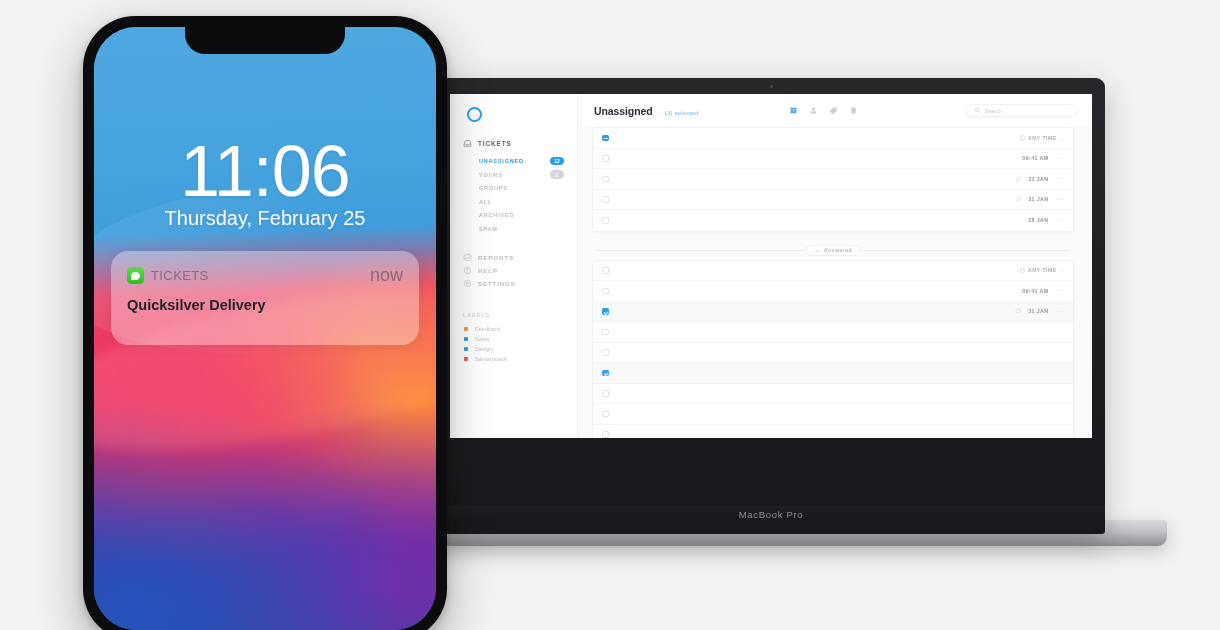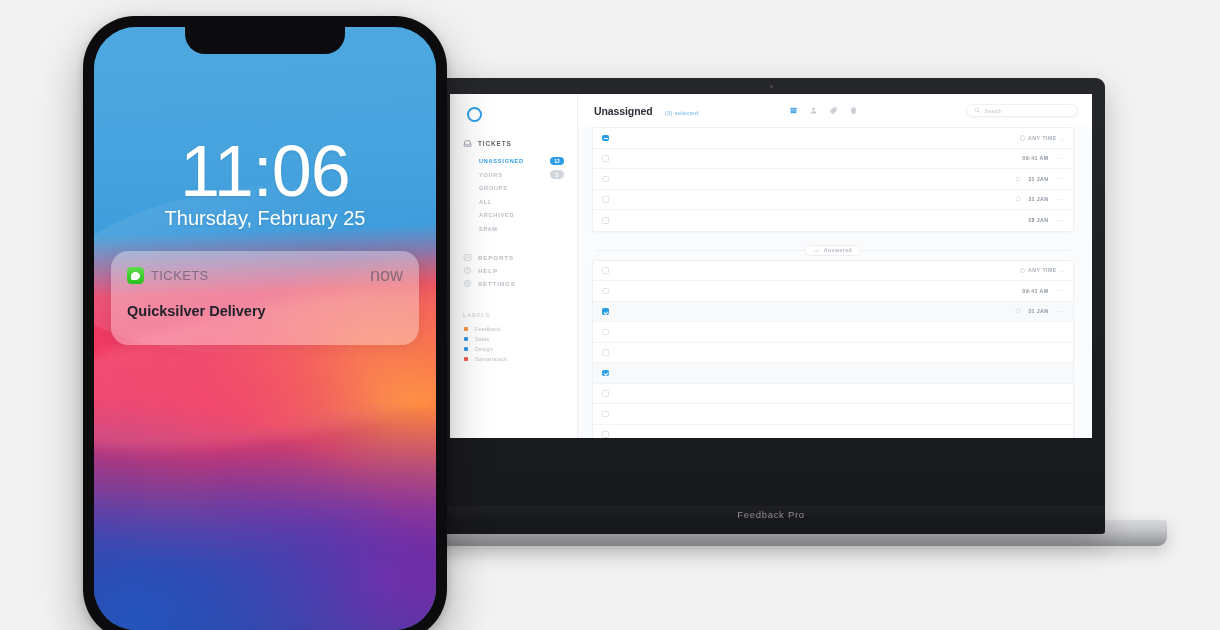--- a/index.html
+++ b/index.html
@@ -231,21 +231,21 @@
     width: 17px; height: 17px; border-radius: 4.5px;
     background: linear-gradient(180deg,#5ddb4b 0%,#28c11e 100%);
     display: flex; align-items: center; justify-content: center; flex-shrink: 0;
   }
   .ip-msg-bubble { width: 9px; height: 8px; background: #fff; border-radius: 50% 50% 50% 20%; }
   .ip-app-name {
     font-size: 13px; color: rgba(70,70,80,.55); letter-spacing: .4px; font-weight: 400;
   }
   .ip-now { margin-left: auto; font-size: 18px; color: rgba(70,70,80,.55); }
   .ip-notif-title {
-    margin-top: 17px; font-size: 14.5px; font-weight: bold; color: #1e2128;
+    margin-top: 11px; font-size: 14.5px; font-weight: bold; color: #1e2128;
   }
 </style>
 </head>
 <body>
 
 <div class="scene">
 
   <div class="macbook">
     <div class="mb-base">
       <div class="mb-notch-cut"></div>
@@ -499,21 +499,21 @@
                   </span>
                 </div>
               </div>
 
             </div>
           </div>
         </div>
 
       </div>
       <div class="mb-chin">
-        <span class="mb-chin-label">Feedback Pro</span>
+        <span class="mb-chin-label">MacBook Pro</span>
       </div>
     </div>
   </div>
 
   <div class="iphone">
     <div class="ip-screen">
       <div class="ip-wall"></div>
       <div class="ip-wave1"></div>
       <div class="ip-wave2"></div>
       <div class="ip-notch"></div>

